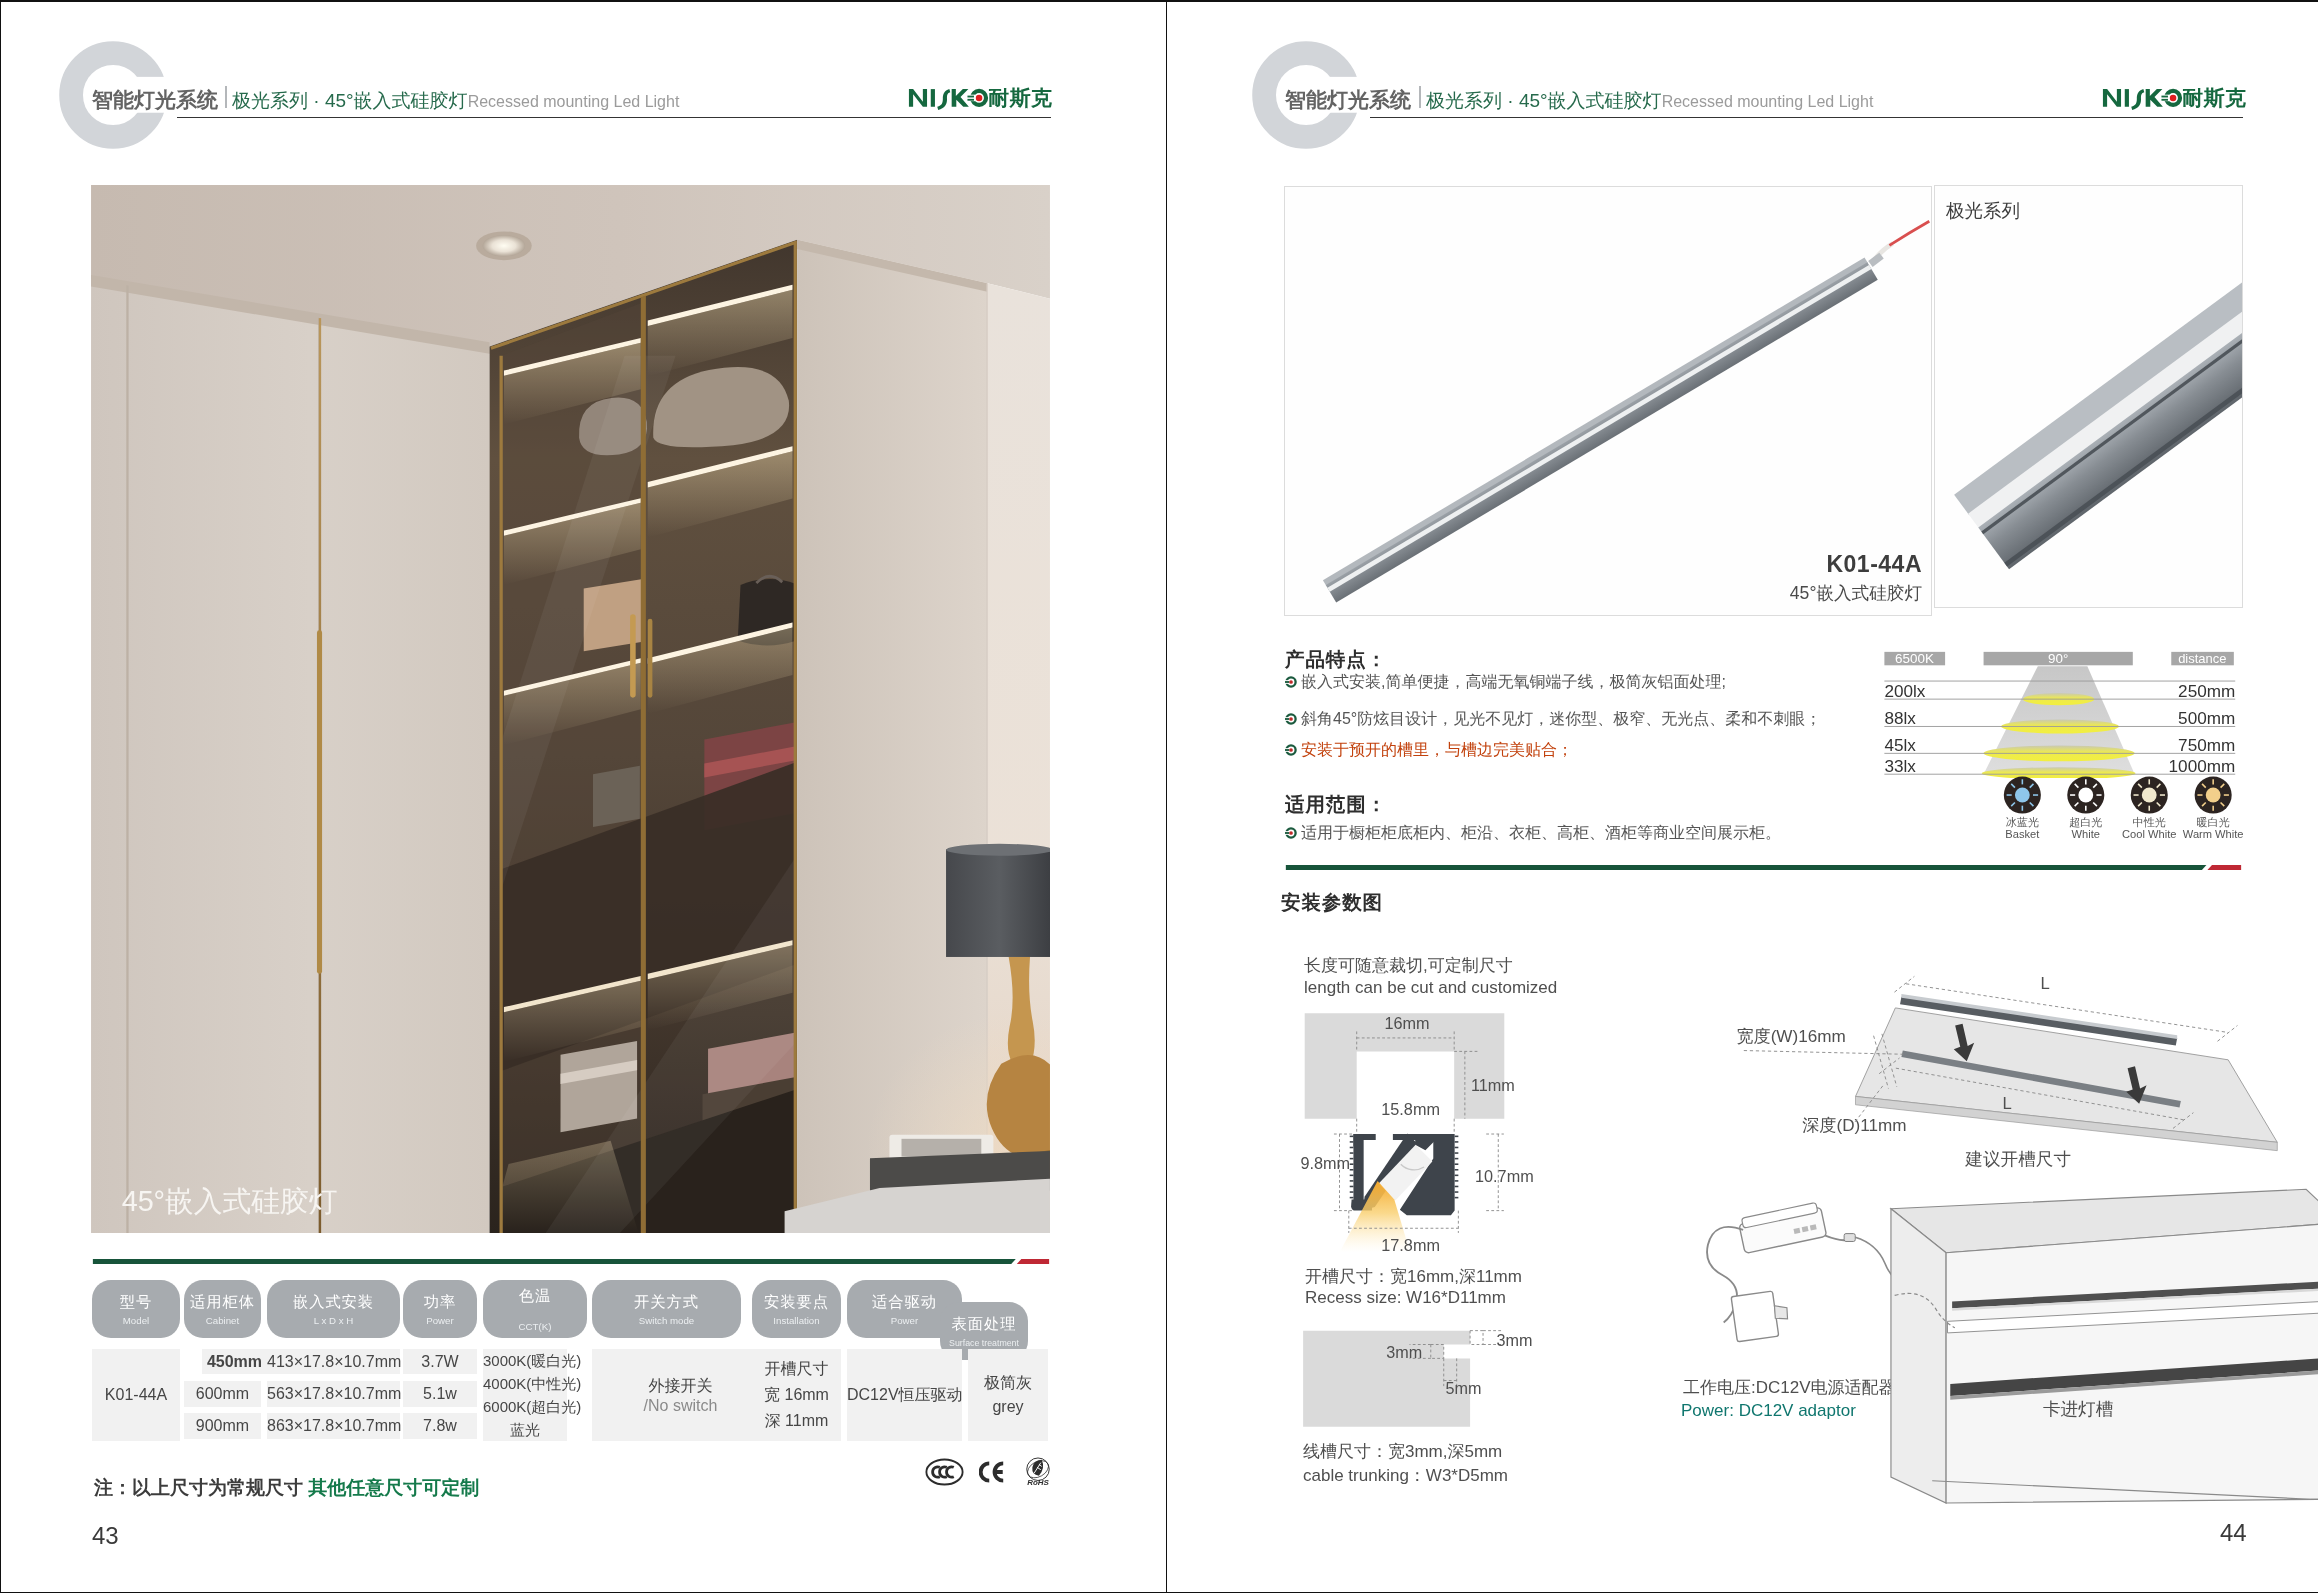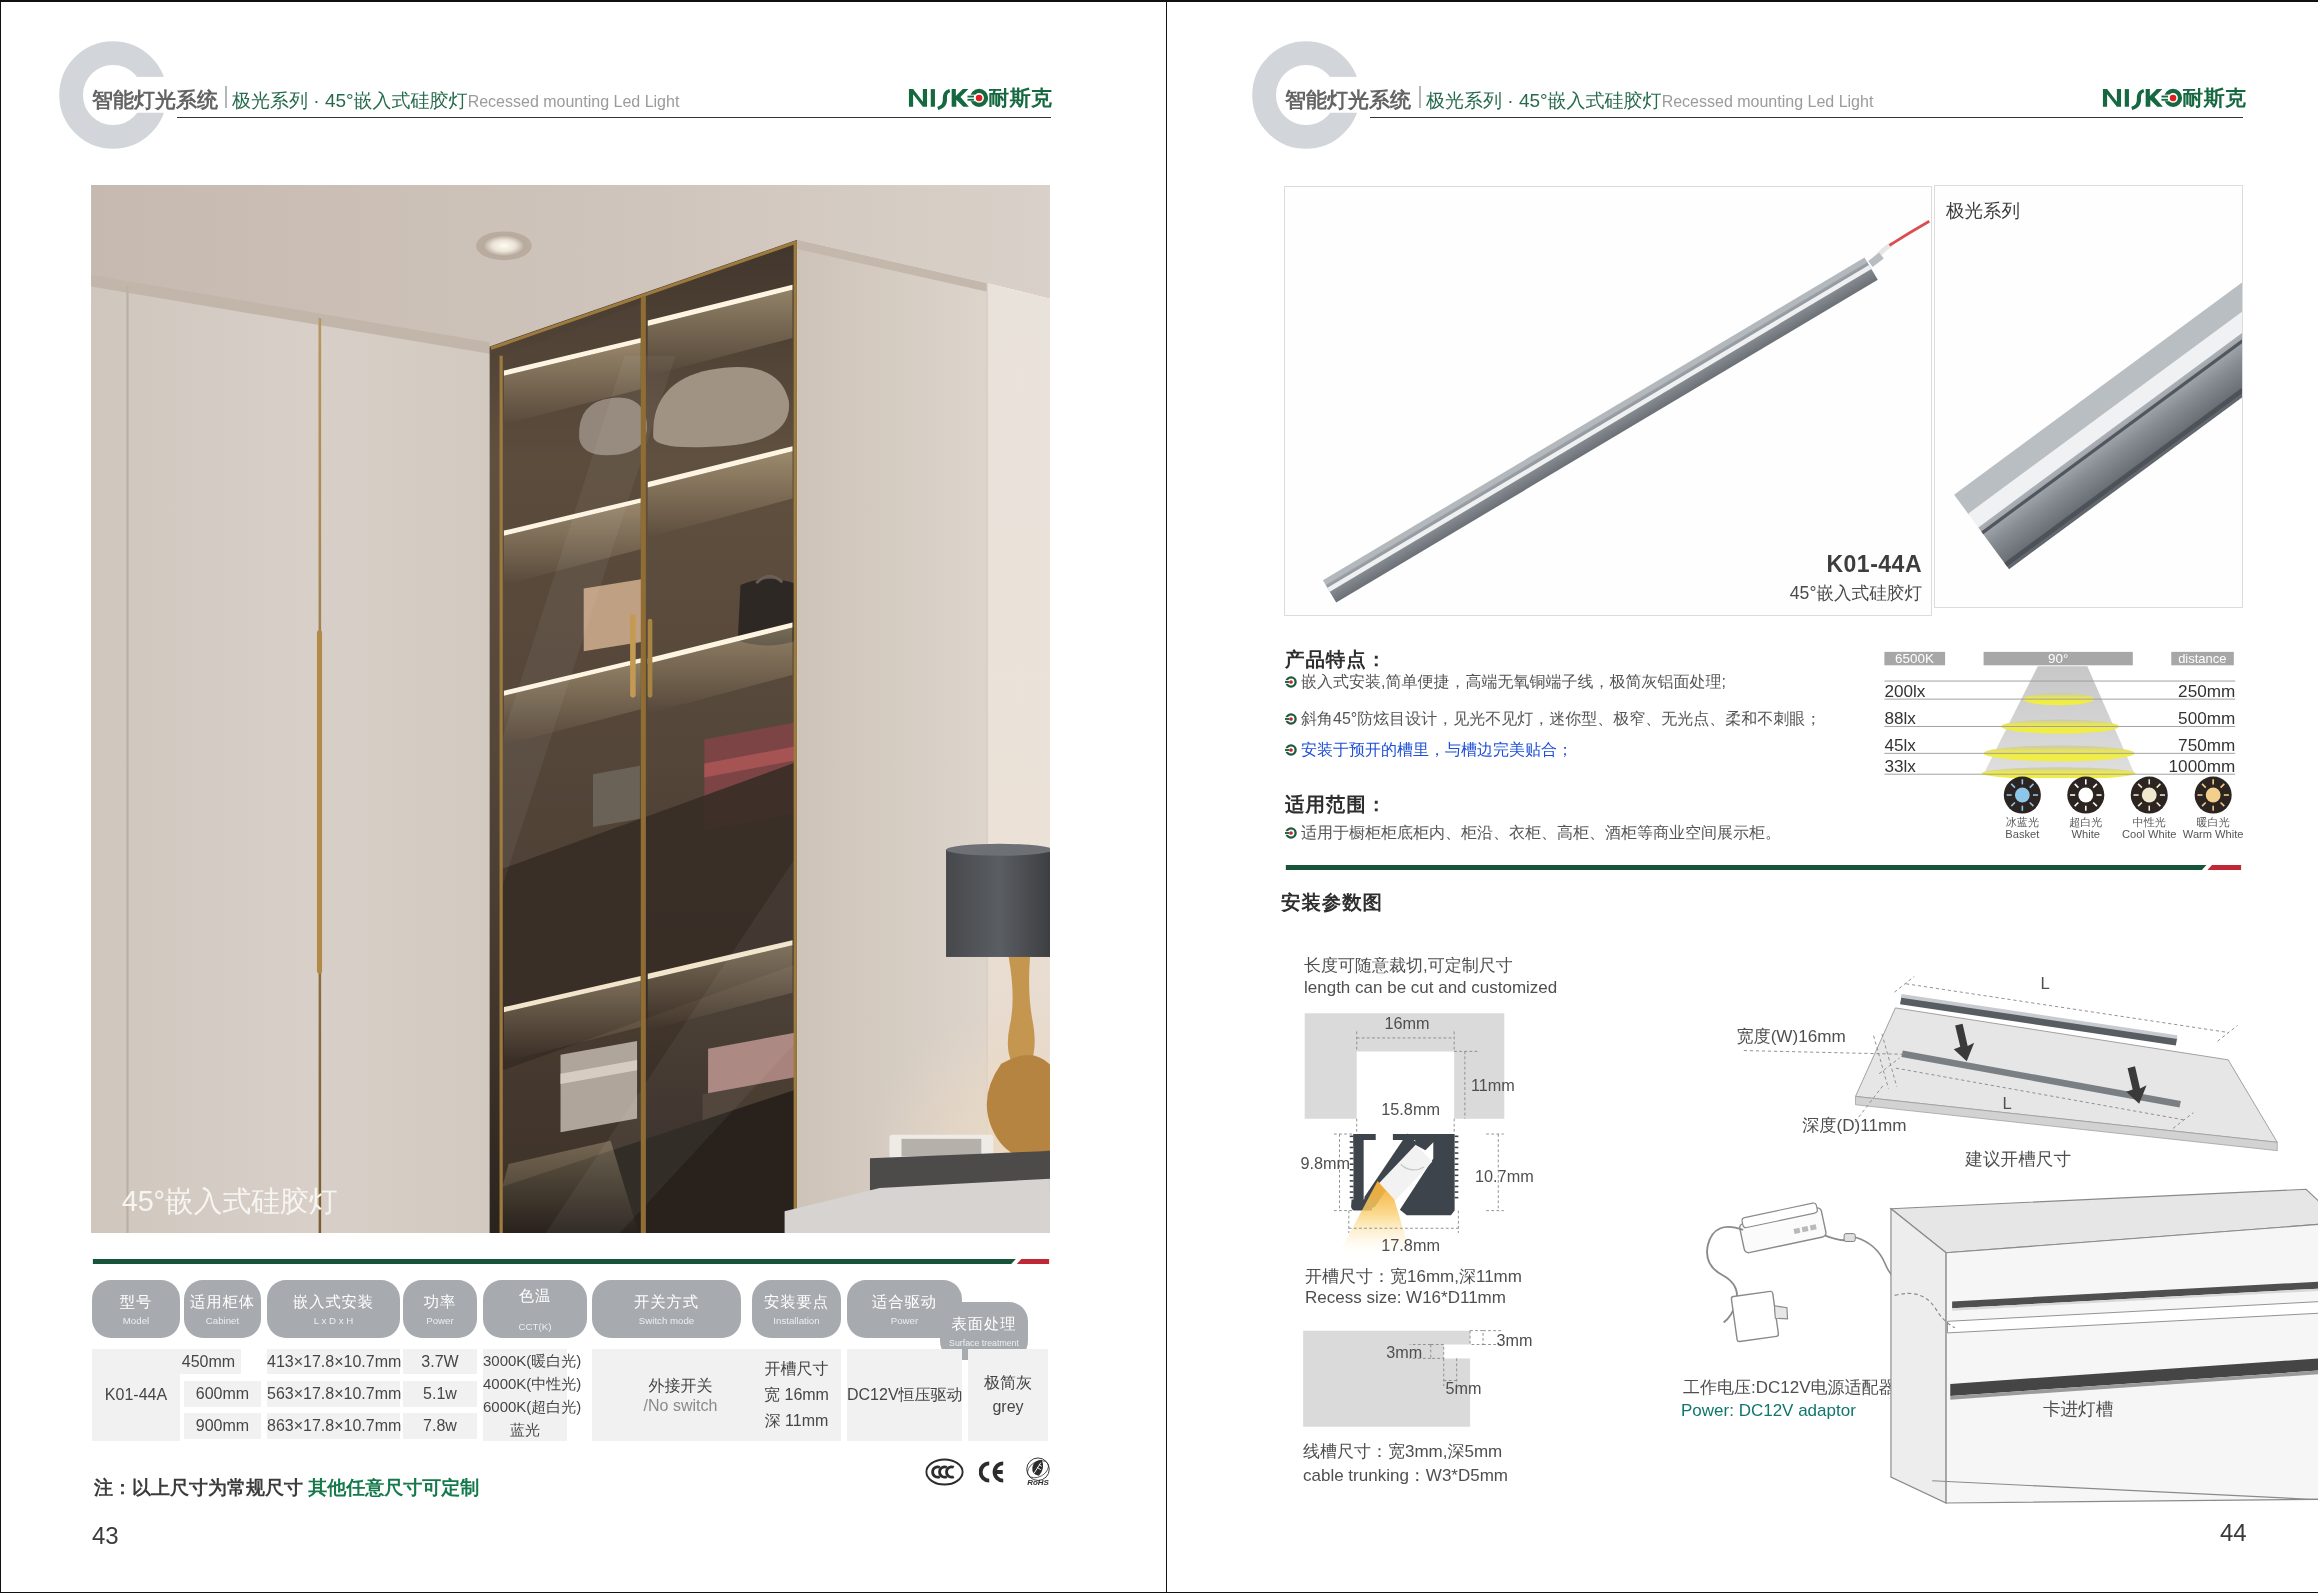--- a/index.html
+++ b/index.html
@@ -306,21 +306,21 @@
         <div class="en">Power</div>
       </div>
 
     <div class="abs th" style="left:940px;width:88px;margin-top:22px;">
         <div class="zh">表面处理</div>
         <div class="en" style="font-size:8.8px;">Surface treatment</div>
       </div>
 
     <div class="abs tc one" style="left:92px;width:88px;">K01-44A</div>
 
-    <div class="abs tc r1" style="left:176px;width:65px;">450mm</div>
+    <div class="abs tc r1" style="left:202px;width:65px;font-weight:bold;">450mm</div>
     <div class="abs tc r2" style="left:184px;width:77px;">600mm</div>
     <div class="abs tc r3" style="left:184px;width:77px;">900mm</div>
 
     <div class="abs tc r1" style="left:267px;width:133px;">413×17.8×10.7mm</div>
     <div class="abs tc r2" style="left:267px;width:133px;">563×17.8×10.7mm</div>
     <div class="abs tc r3" style="left:267px;width:133px;">863×17.8×10.7mm</div>
 
     <div class="abs tc r1" style="left:403px;width:74px;">3.7W</div>
     <div class="abs tc r2" style="left:403px;width:74px;">5.1w</div>
     <div class="abs tc r3" style="left:403px;width:74px;">7.8w</div>
@@ -425,21 +425,21 @@
       <circle cx="13" cy="13" r="4" fill="#c02a2a"></circle>
     </svg>
   <div class="abs" style="left:1301px;top:709px;font-size:16px;color:#555555;">斜角45°防炫目设计，见光不见灯，迷你型、极窄、无光点、柔和不刺眼；</div>
 
   <svg class="abs" style="left:1285px;top:744px;" width="12" height="12" viewBox="0 0 26 26">
       <circle cx="13" cy="13" r="10" fill="none" stroke="#1b5a3e" stroke-width="5"></circle>
       <rect x="0" y="9" width="11" height="8" fill="#ffffff"></rect>
       <rect x="0" y="11" width="9" height="4" fill="#1b5a3e"></rect>
       <circle cx="13" cy="13" r="4" fill="#c02a2a"></circle>
     </svg>
-  <div class="abs" style="left:1301px;top:740px;font-size:16px;color:#1d4ed8;">安装于预开的槽里，与槽边完美贴合；</div>
+  <div class="abs" style="left:1301px;top:740px;font-size:16px;color:#c2410c;">安装于预开的槽里，与槽边完美贴合；</div>
 
   <div class="abs" style="left:1285px;top:791px;font-size:19.5px;font-weight:bold;color:#2e2e2e;letter-spacing:0.9px;">适用范围：</div>
 
   <svg class="abs" style="left:1285px;top:827px;" width="12" height="12" viewBox="0 0 26 26">
       <circle cx="13" cy="13" r="10" fill="none" stroke="#1b5a3e" stroke-width="5"></circle>
       <rect x="0" y="9" width="11" height="8" fill="#ffffff"></rect>
       <rect x="0" y="11" width="9" height="4" fill="#1b5a3e"></rect>
       <circle cx="13" cy="13" r="4" fill="#c02a2a"></circle>
     </svg>
   <div class="abs" style="left:1301px;top:823px;font-size:16px;color:#555555;">适用于橱柜柜底柜内、柜沿、衣柜、高柜、酒柜等商业空间展示柜。</div>

